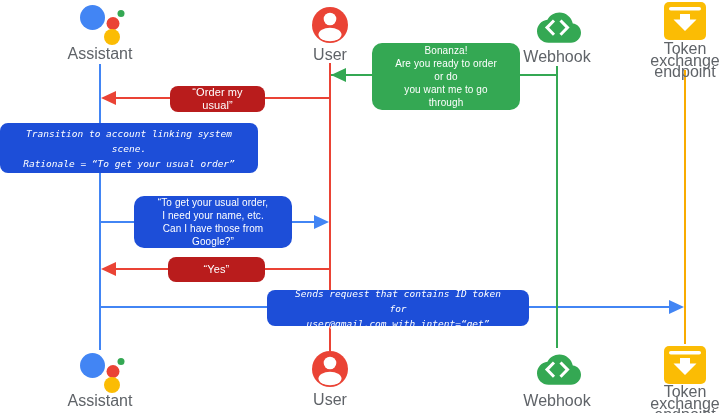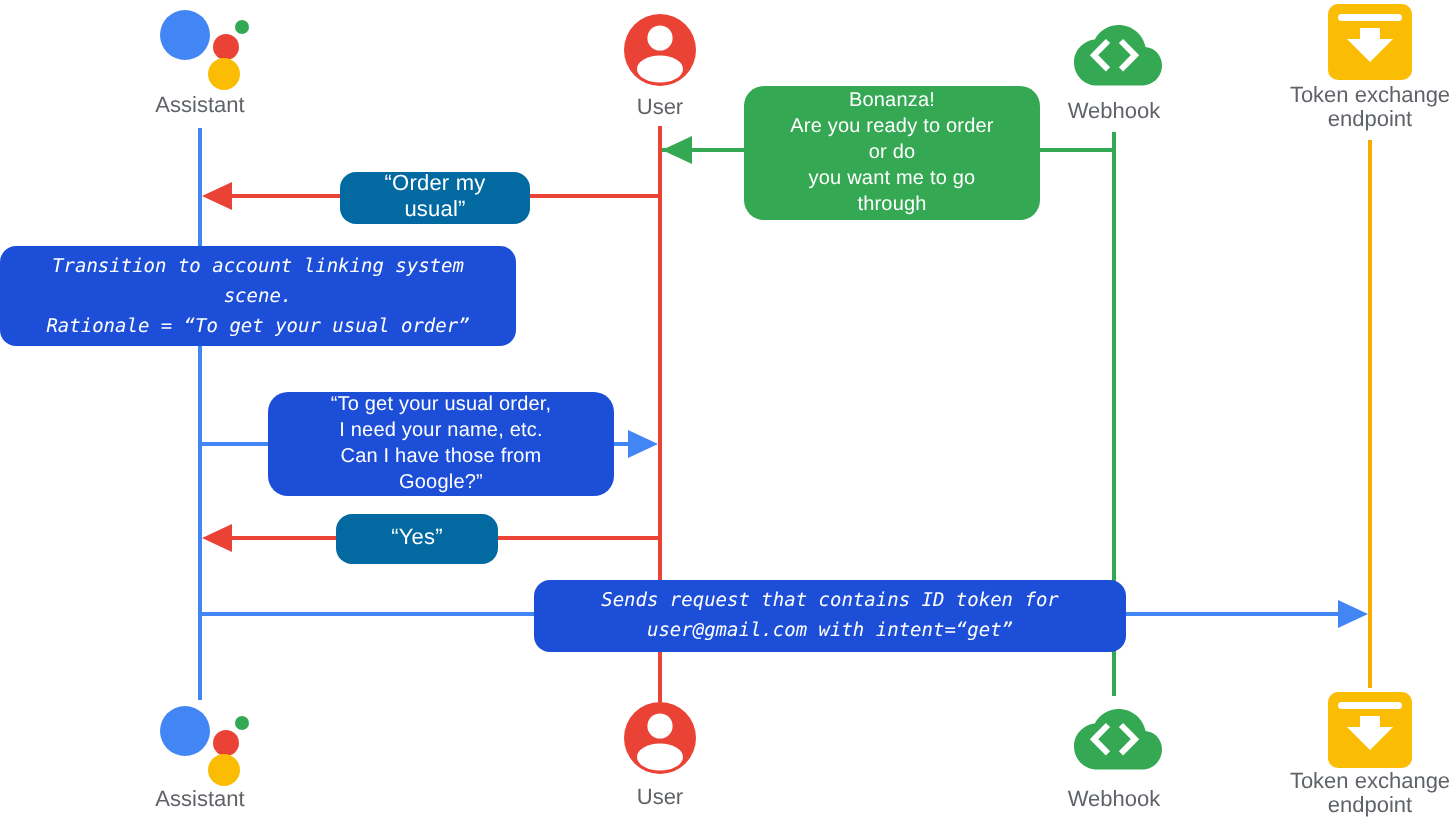--- a/index.html
+++ b/index.html
@@ -18,25 +18,25 @@
     border-left:15px solid #000;}
   .bubble{
     position:absolute;display:flex;align-items:center;justify-content:center;
     text-align:center;color:#ffffff;white-space:pre-line;box-sizing:border-box;
     padding:2px 20px;
   }
   .bubble.sans{font-size:10px;line-height:13px;letter-spacing:0.1px;}
   .bubble.mono{font-family:"DejaVu Sans Mono",monospace;font-style:italic;
     font-size:9.5px;line-height:15px;}
   .green-b{background:#34a853;}
-  .red-b{background:#0369a1;}
+  .red-b{background:#b91c1c;}
   .blue-b{background:#1d4ed8;}
   .actor-label{
     position:absolute;text-align:center;color:#5f6368;
-    font-size:11px;line-height:11.5px;white-space:pre-line;
+    font-size:16px;line-height:11.5px;white-space:pre-line;
   }
 </style>
 </head>
 <body>
 
 <div class="canvas">
 
   <div class="mline" style="left:331px;top:74px;width:226px;background:#34a853"></div>
   <div class="mline" style="left:103px;top:97px;width:227px;background:#ea4335"></div>
   <div class="mline" style="left:100px;top:221px;width:216px;background:#4285f4"></div>
@@ -57,27 +57,27 @@
   <div class="bubble sans green-b" style="left:372px;top:43px;width:148px;height:67px;border-radius:10px">“Welcome to Boba Bonanza!
 Are you ready to order or do
 you want me to go through
 the drinks with you?”</div>
 
   <div class="bubble sans red-b" style="left:170px;top:86px;width:95px;height:26px;border-radius:8px;font-size:11px">“Order my usual”</div>
 
   <div class="bubble mono blue-b" style="left:0px;top:123px;width:258px;height:50px;border-radius:8px">Transition to account linking system scene.
 Rationale = “To get your usual order”</div>
 
-  <div class="bubble sans blue-b" style="left:134px;top:196px;width:173px;height:52px;border-radius:10px">“To get your usual order,
+  <div class="bubble sans blue-b" style="left:134px;top:196px;width:158px;height:52px;border-radius:10px">“To get your usual order,
 I need your name, etc.
 Can I have those from Google?”</div>
 
-  <div class="bubble sans red-b" style="left:168px;top:257px;width:81px;height:25px;border-radius:8px;font-size:11px">“Yes”</div>
+  <div class="bubble sans red-b" style="left:168px;top:257px;width:97px;height:25px;border-radius:8px;font-size:11px">“Yes”</div>
 
-  <div class="bubble mono blue-b" style="left:267px;top:290px;width:296px;height:36px;border-radius:8px">Sends request that contains ID token for
+  <div class="bubble mono blue-b" style="left:267px;top:290px;width:262px;height:36px;border-radius:8px">Sends request that contains ID token for
 user@gmail.com with intent=“get”</div>
 
   <svg class="abs" style="left:75px;top:3px" width="50" height="45" viewBox="0 0 50 45">
     <circle cx="17.5" cy="14.5" r="12.5" fill="#4285f4"></circle>
     <circle cx="38" cy="20.5" r="6.5" fill="#ea4335"></circle>
     <circle cx="46" cy="10.5" r="3.5" fill="#34a853"></circle>
     <circle cx="37" cy="34" r="8" fill="#fbbc04"></circle>
   </svg>
   <div class="actor-label" style="left:60px;top:48px;width:80px">Assistant</div>
 

